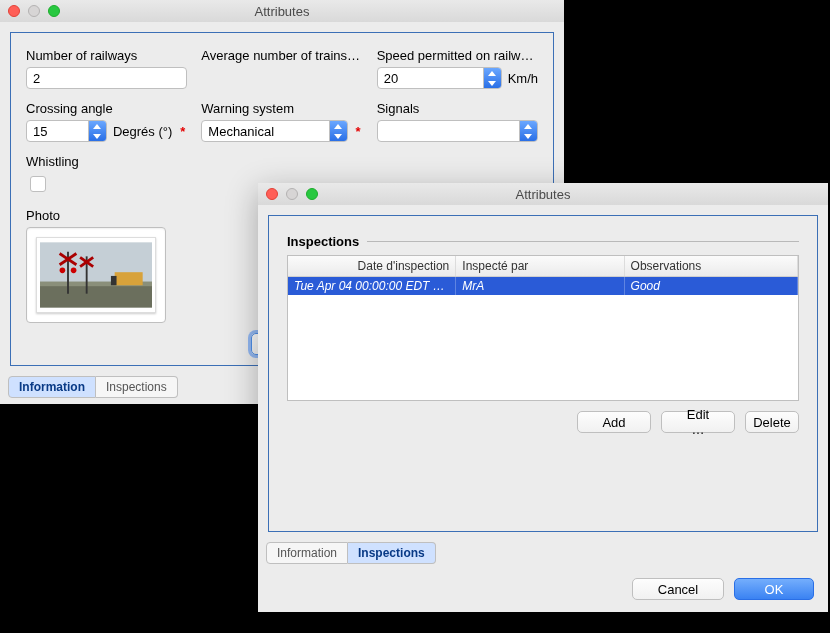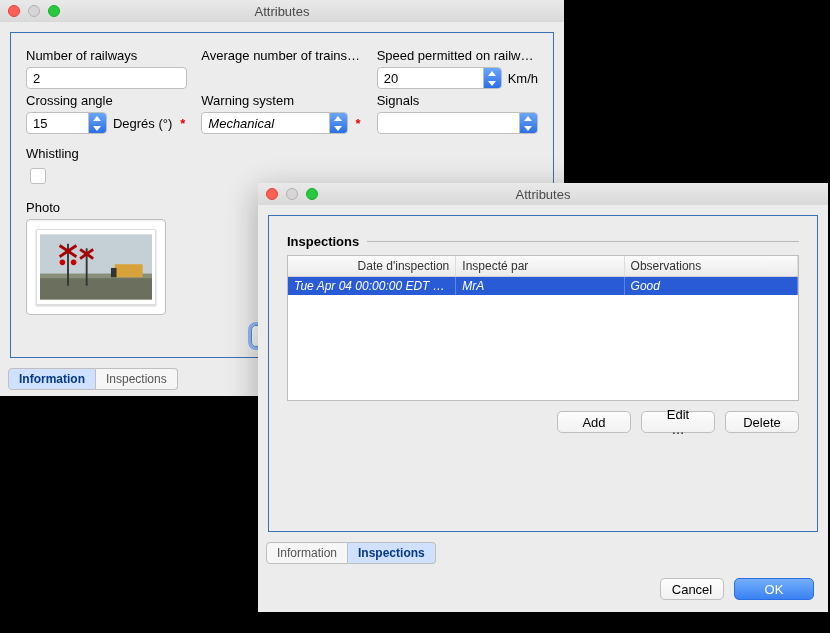--- a/index.html
+++ b/index.html
@@ -167,21 +167,21 @@
                     <path d="M0 0 L4 5 L8 0 Z" fill="#fff"></path>
                   </svg>
                 </div>
             </div>
           </div>
           <span class="unit">Km/h</span>
         </div>
       </div>
     </div>
 
-    <div class="row" style="margin-top:4px;">
+    <div class="row" style="margin-top:12px;">
       <div class="col">
         <label class="fld">Crossing angle</label>
         <div class="inline">
           <div class="select" style="width:100px;">
             <span class="val">15</span>
             <div class="stepper">
               <div>
                   <svg viewBox="0 0 8 5">
                     <path d="M0 5 L4 0 L8 5 Z" fill="#fff"></path>
                   </svg>
@@ -193,21 +193,21 @@
                 </div>
             </div>
           </div>
           <span class="unit">Degrés (°)</span>
           <span class="asterisk">*</span>
         </div>
       </div>
       <div class="col">
         <label class="fld">Warning system</label>
         <div class="inline">
-          <div class="select" style="flex:1;font-style:italic;">
+          <div class="select" style="flex:1;">
             <span class="val">Mechanical</span>
             <div class="stepper">
               <div>
                   <svg viewBox="0 0 8 5">
                     <path d="M0 5 L4 0 L8 5 Z" fill="#fff"></path>
                   </svg>
                 </div>
               <div>
                   <svg viewBox="0 0 8 5">
                     <path d="M0 0 L4 5 L8 0 Z" fill="#fff"></path>
@@ -304,28 +304,28 @@
           <div class="gc c1">Tue Apr 04 00:00:00 EDT 20…</div>
           <div class="gc c2">MrA</div>
           <div class="gc c3">Good</div>
         </div>
       </div>
     </div>
 
     <div class="btn-row">
       <button class="btn" style="width:74px;">Add</button>
       <button class="btn" style="width:74px;">Edit …</button>
-      <button class="btn" style="width:74px;">Delete</button>
+      <button class="btn" style="width:54px;">Delete</button>
     </div>
 
     <div style="height:90px;"></div>
   </div>
 
   <div class="tabs">
     <div class="tab">Information</div>
     <div class="tab active">Inspections</div>
   </div>
 
   <div class="footer">
-    <button class="btn" style="width:64px;">Cancel</button>
+    <button class="btn" style="width:92px;">Cancel</button>
     <button class="btn primary" style="width:80px;">OK</button>
   </div>
 </div>
 
 </body></html>

